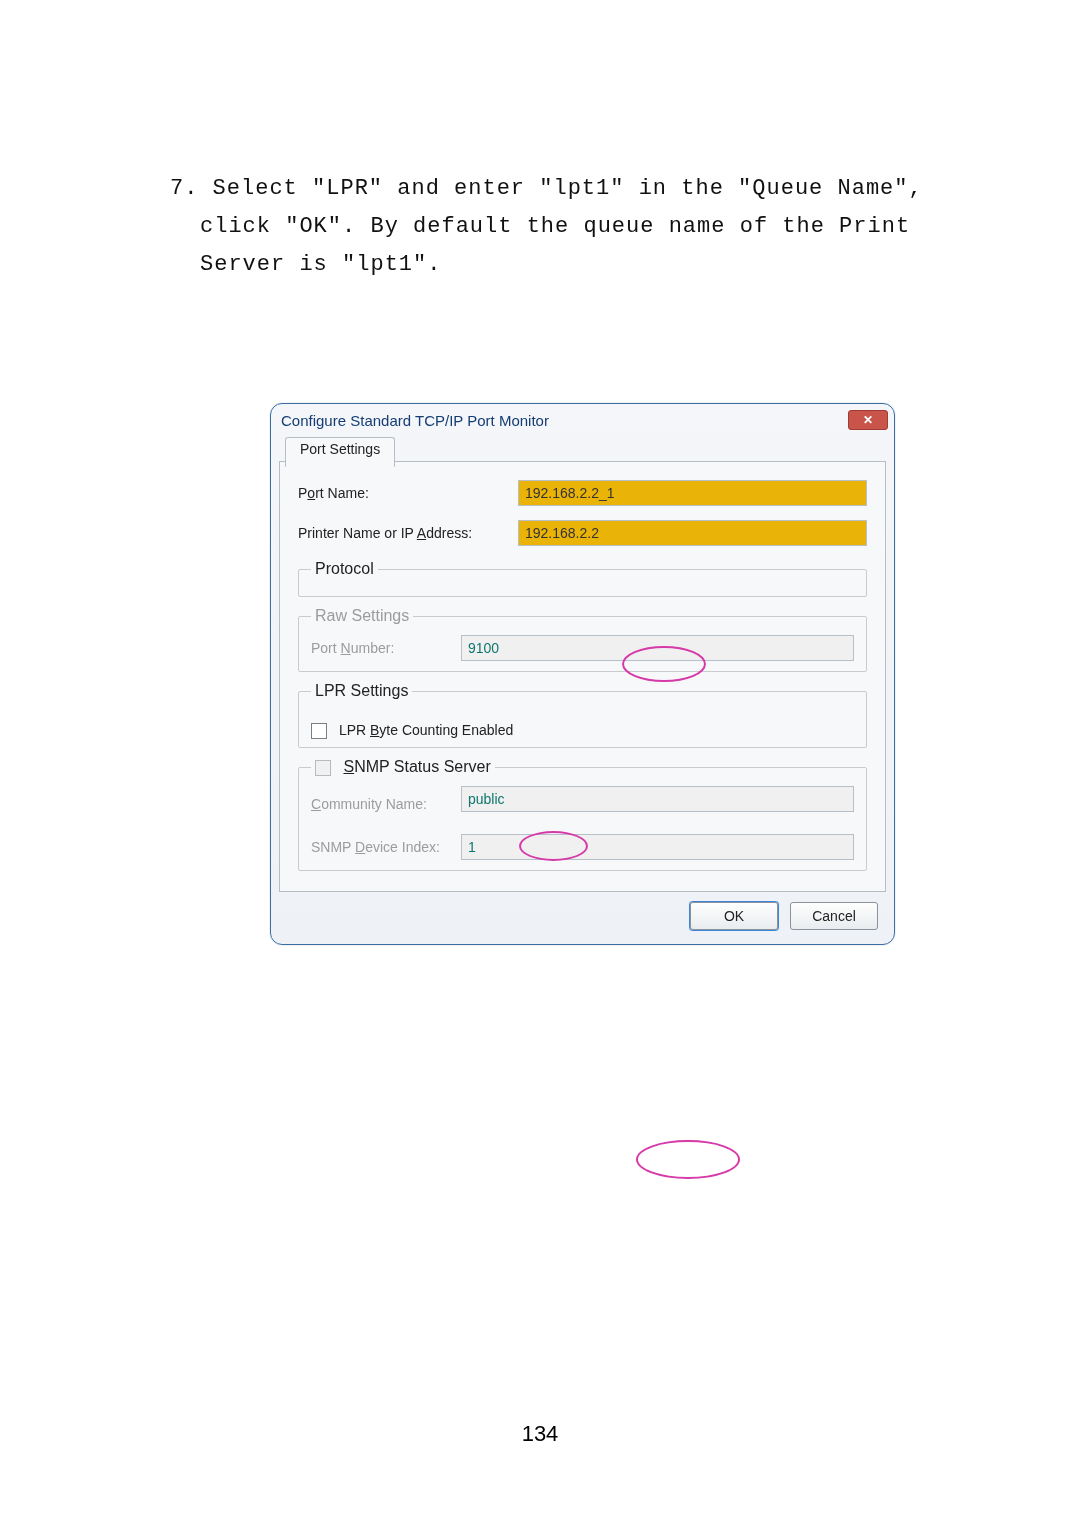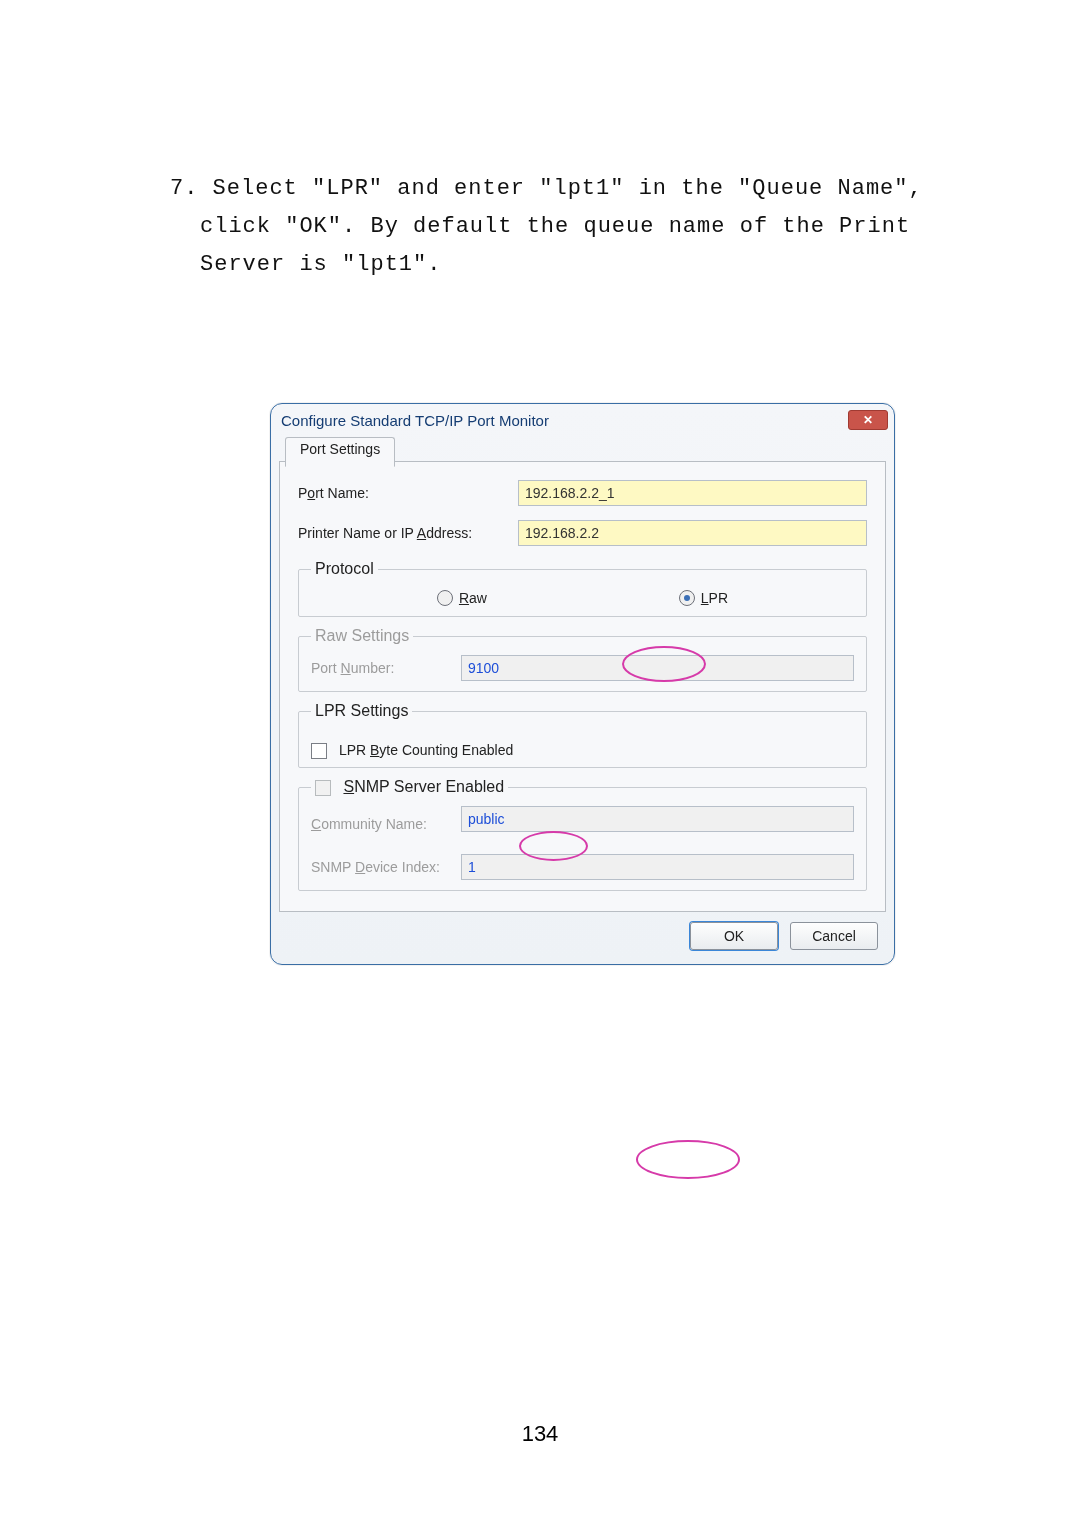--- a/index.html
+++ b/index.html
@@ -98,29 +98,29 @@
     color: #222;
     font-size: 14px;
   }
   .label.sub { width: 150px; }
   .label.disabled { color: #9c9c9c; }
   .under { text-decoration: underline; }
   .input {
     flex: 1;
     height: 26px;
     border: 1px solid #b7bfc9;
-    background: #fef9c3;
+    background: #eab308;
     font-size: 14px;
     padding: 0 6px;
     color: #333;
     box-sizing: border-box;
   }
   .input.disabled {
     background: #f0f0f0;
-    color: #1d4ed8;
+    color: #0f766e;
   }
   fieldset {
     border: 1px solid #c8ccd1;
     border-radius: 2px;
     margin: 10px 0 10px 0;
     padding: 10px 12px 8px 12px;
   }
   legend {
     font-size: 16px;
     color: #222;
@@ -260,30 +260,20 @@
 
       <div class="row">
         <div class="label">
           <span>Printer Name or IP </span><span class="under">A</span><span>ddress:</span>
         </div>
         <input class="input" type="text" value="192.168.2.2" style="">
       </div>
 
       <fieldset>
         <legend>Protocol</legend>
-        <div class="proto-row">
-          <label class="radio">
-            <span class="radio-ring"></span>
-            <span><span></span><span class="under">R</span><span>aw</span></span>
-          </label>
-          <label class="radio">
-            <span class="radio-ring checked"></span>
-            <span><span></span><span class="under">L</span><span>PR</span></span>
-          </label>
-        </div>
       </fieldset>
 
       <fieldset>
         <legend class="disabled">Raw Settings</legend>
         <div class="row" style="margin-bottom:2px;">
           <div class="label sub disabled">
             <span>Port </span><span class="under">N</span><span>umber:</span>
           </div>
           <input class="input disabled" type="text" disabled="" value="9100" style="">
         </div>
@@ -293,21 +283,21 @@
         <legend>LPR Settings</legend>
         <div class="check-row">
           <span class="checkbox"></span>
           <span><span>LPR </span><span class="under">B</span><span>yte Counting Enabled</span></span>
         </div>
       </fieldset>
 
       <fieldset>
         <legend>
           <span class="checkbox disabled"></span>
-          <span></span><span class="under">S</span><span>NMP Server Enabled</span>
+          <span></span><span class="under">S</span><span>NMP Status Server</span>
         </legend>
         <div class="row" style="margin-bottom:22px;align-items:flex-end;">
           <div class="label sub disabled">
             <span></span><span class="under">C</span><span>ommunity Name:</span>
           </div>
           <input class="input disabled" type="text" disabled="" value="public" style="">
         </div>
         <div class="row" style="margin-bottom:2px;">
           <div class="label sub disabled">
             <span>SNMP </span><span class="under">D</span><span>evice Index:</span>

